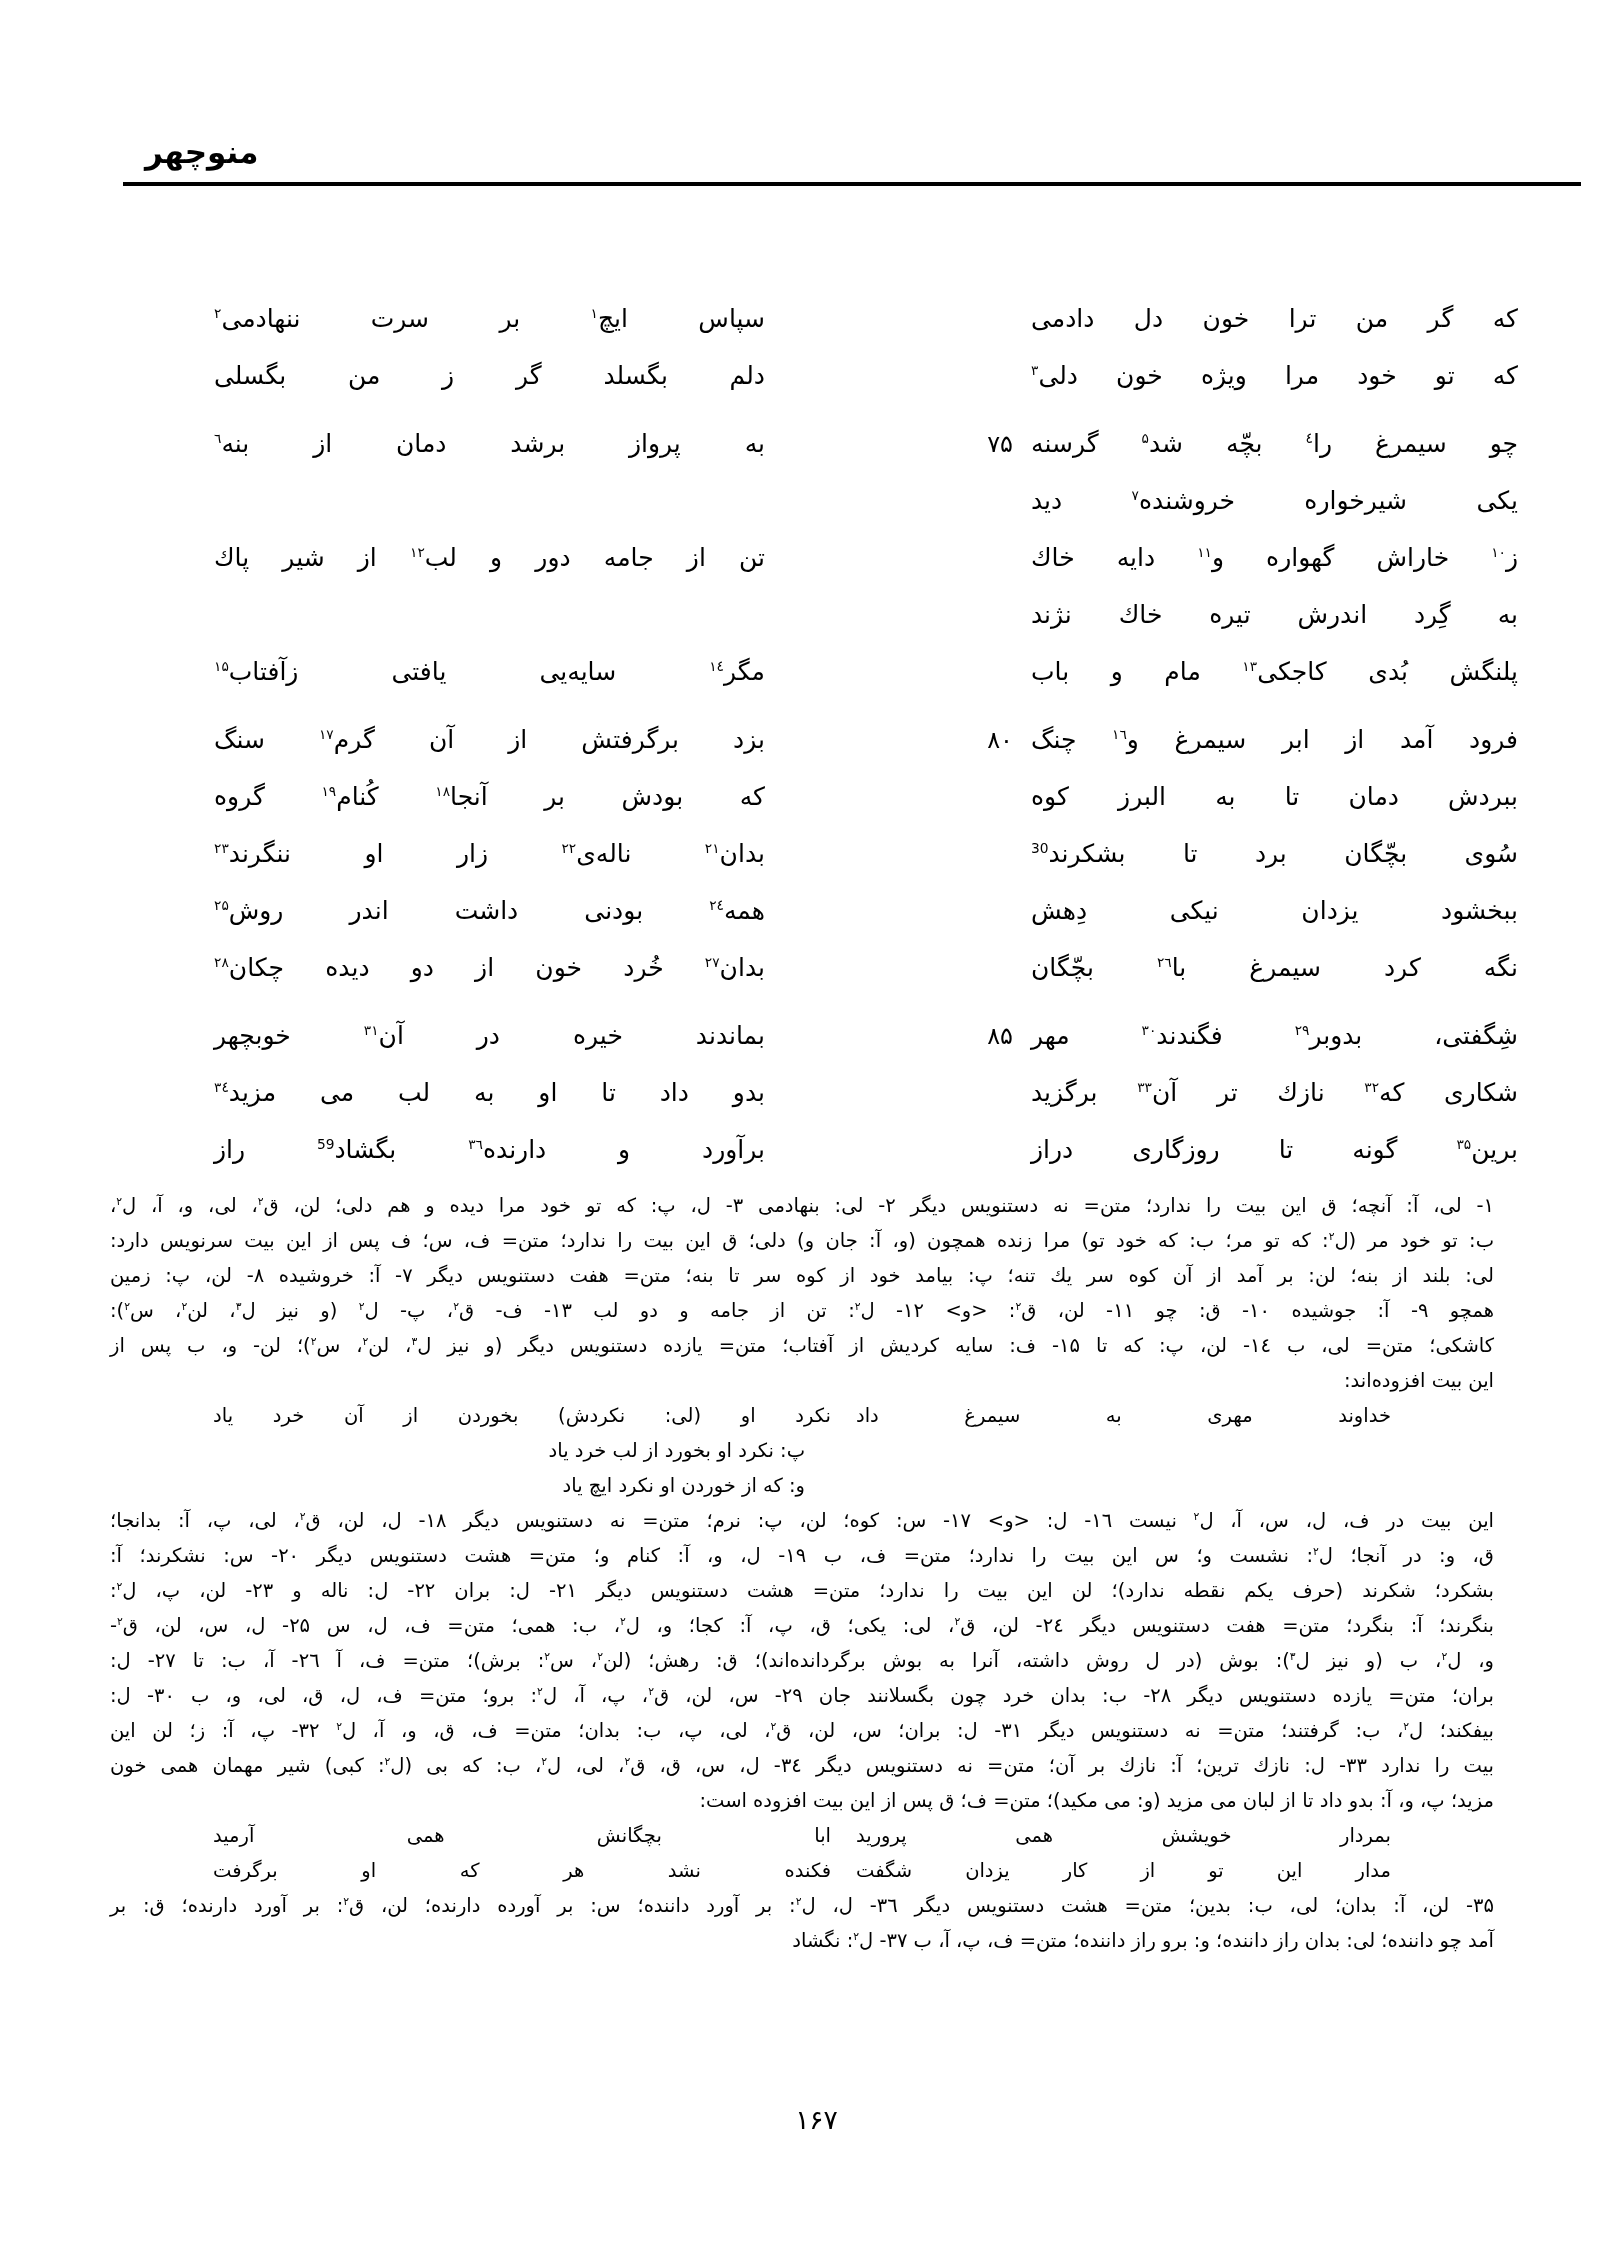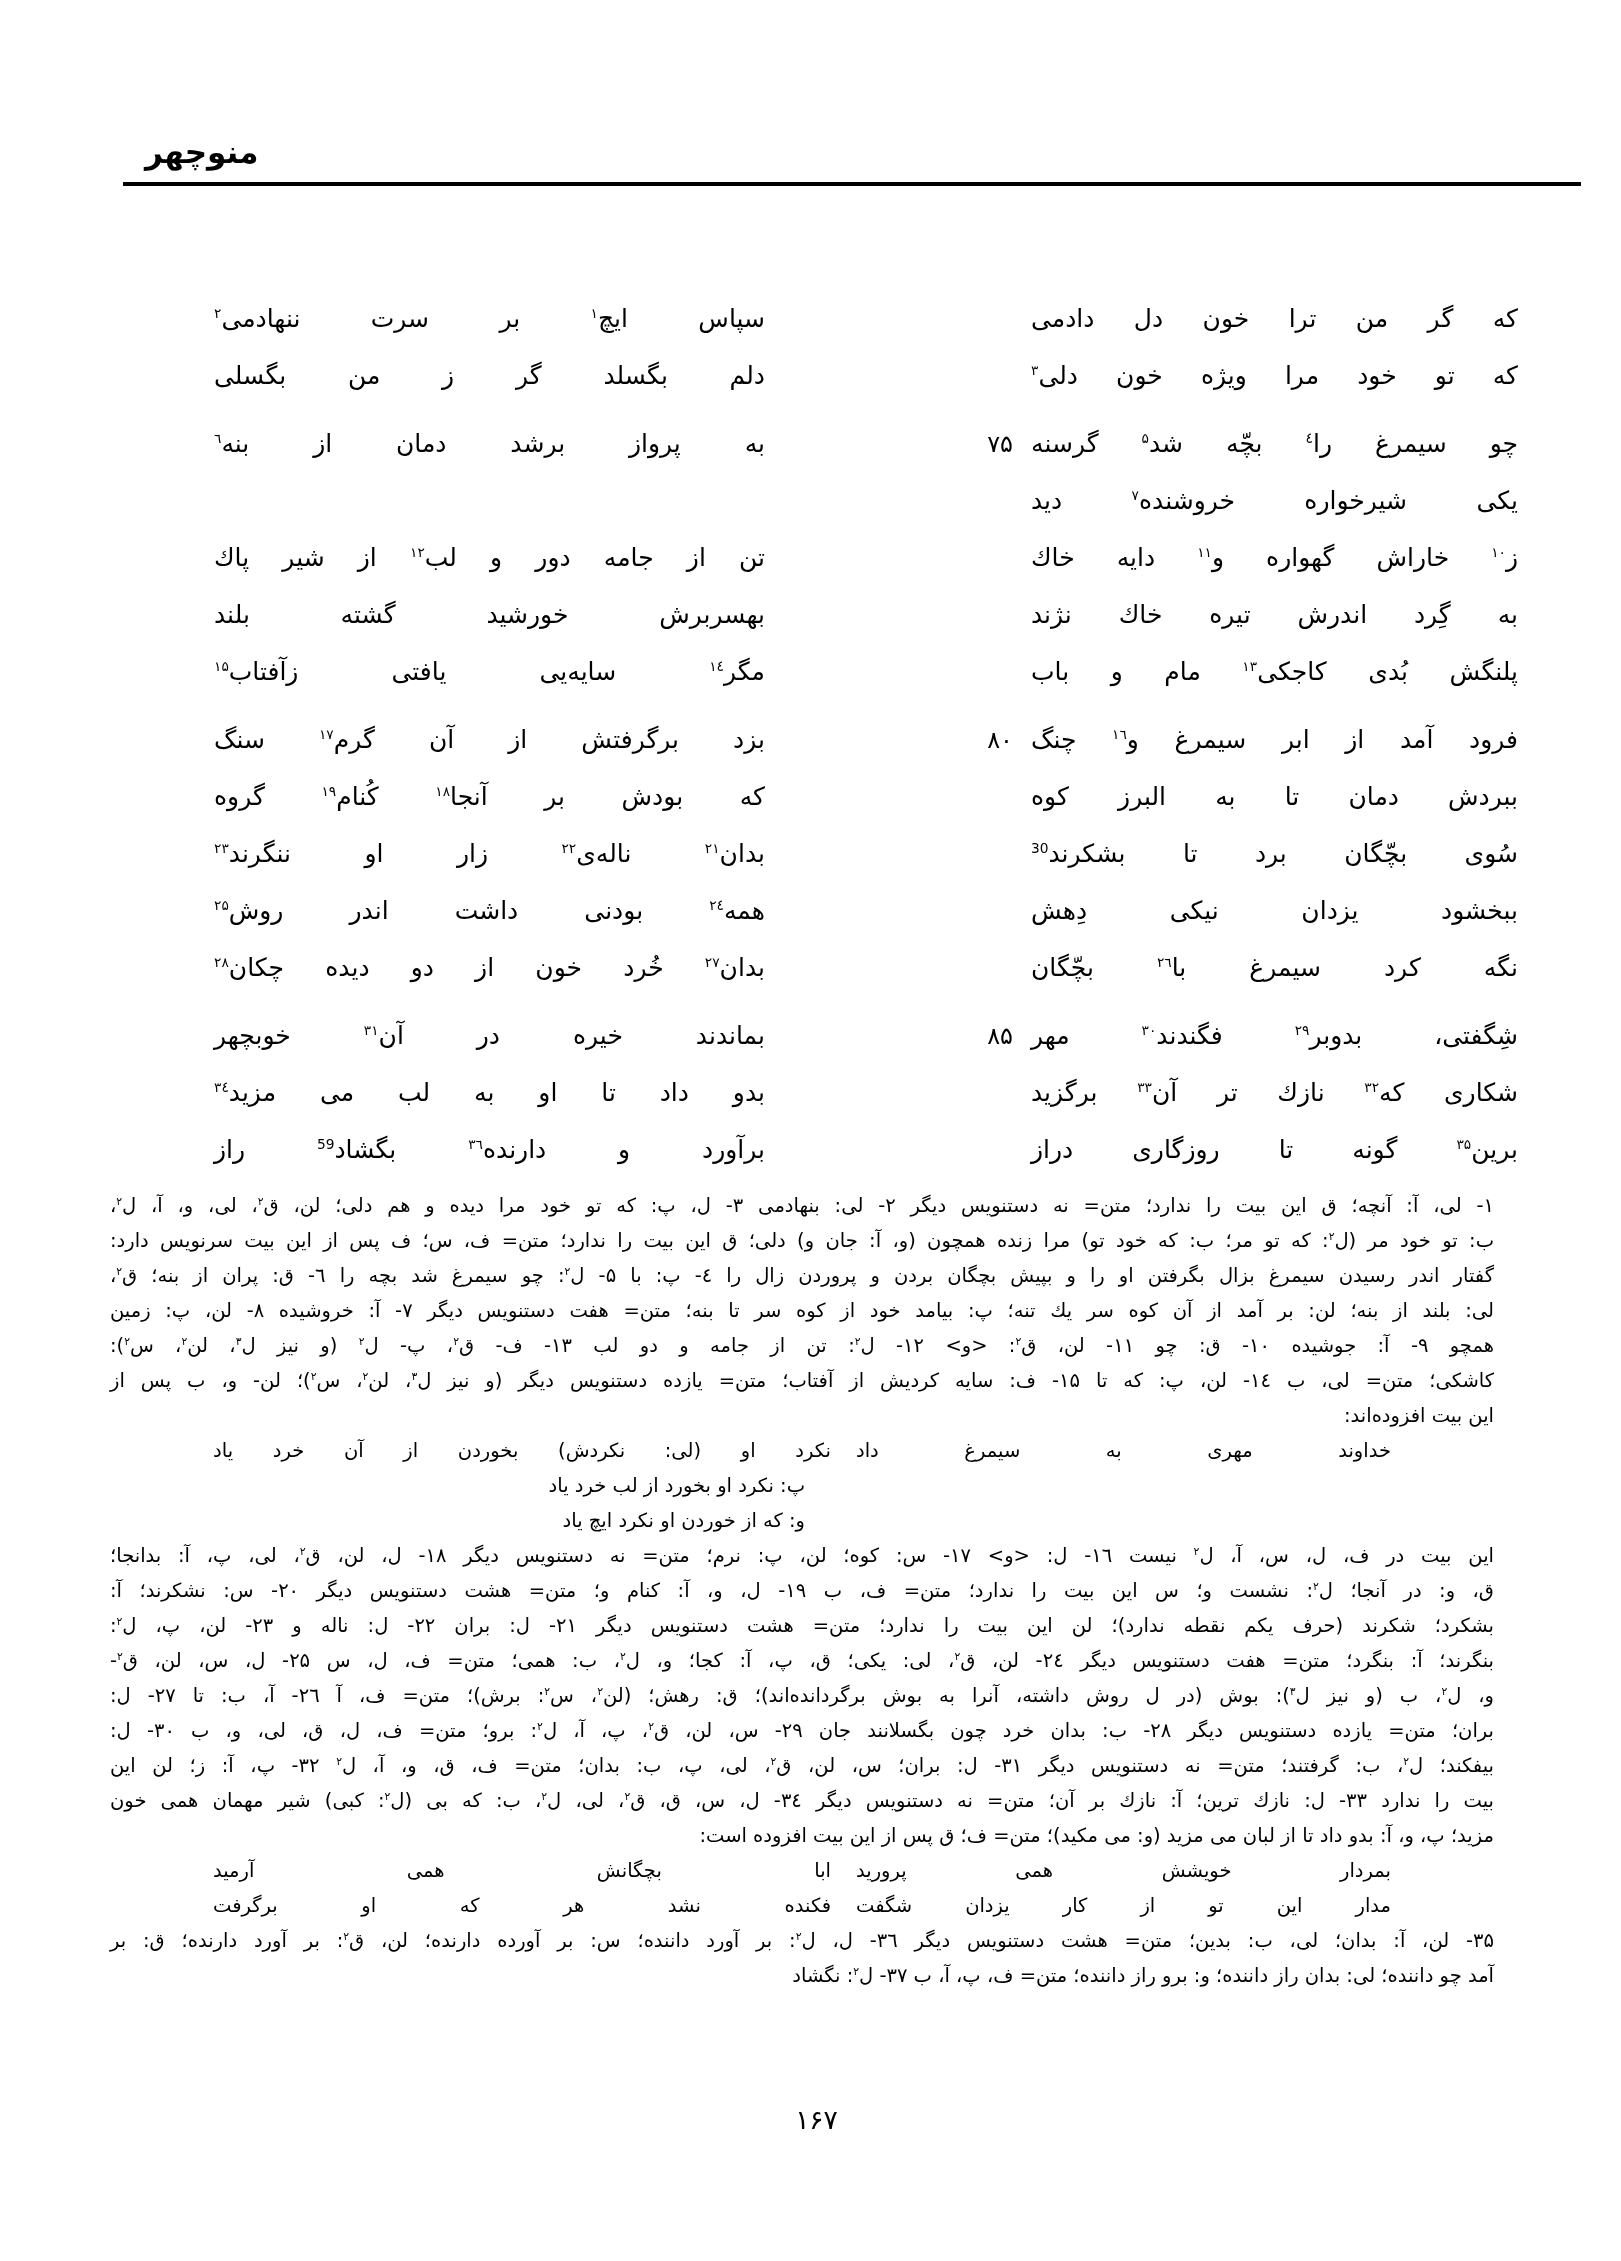--- a/index.html
+++ b/index.html
@@ -69,21 +69,20 @@
         <div class="vrow">
           <div class="hemi hemi-r">ز<sup>۱۰</sup> خاراش گهواره و<sup>۱۱</sup> دایه خاك</div>
           <div class="vnum"></div>
           <div class="vspacer"></div>
           <div class="hemi hemi-l">تن از جامه دور و لب<sup>۱۲</sup> از شیر پاك</div>
         </div>
         <div class="vrow">
           <div class="hemi hemi-r">به گِرد اندرش تیره خاك نژند</div>
           <div class="vnum"></div>
           <div class="vspacer"></div>
-          <div class="hemi hemi-l">بهسربرش خورشید گشته بلند</div>
         </div>
         <div class="vrow">
           <div class="hemi hemi-r">پلنگش بُدی کاجکی<sup>۱۳</sup> مام و باب</div>
           <div class="vnum"></div>
           <div class="vspacer"></div>
           <div class="hemi hemi-l">مگر<sup>۱٤</sup> سایه‌یی یافتی زآفتاب<sup>۱۵</sup></div>
         </div>
       </div>
       <div class="verse-block">
         <div class="vrow">
@@ -134,21 +133,20 @@
           <div class="hemi hemi-r">برین<sup>۳۵</sup> گونه تا روزگاری دراز</div>
           <div class="vnum"></div>
           <div class="vspacer"></div>
           <div class="hemi hemi-l">برآورد و دارنده<sup>۳٦</sup> بگشاد<sup>59</sup> راز</div>
         </div>
       </div>
     </main>
   <section class="apparatus">
       <div class="app-line">۱- لی، آ: آنچه؛ ق این بیت را ندارد؛ متن= نه دستنویس دیگر ۲- لی: بنهادمی ۳- ل، پ: که تو خود مرا دیده و هم دلی؛ لن، ق<sup>۲</sup>، لی، و، آ، ل<sup>۲</sup>،</div>
       <div class="app-line">ب: تو خود مر (ل<sup>۲</sup>: که تو مر؛ ب: که خود تو) مرا زنده همچون (و، آ: جان و) دلی؛ ق این بیت را ندارد؛ متن= ف، س؛ ف پس از این بیت سرنویس دارد:</div>
-      <div class="app-line">گفتار اندر رسیدن سیمرغ بزال بگرفتن او را و بپیش بچگان بردن و پروردن زال را ٤- پ: با ۵- ل<sup>۲</sup>: چو سیمرغ شد بچه را ٦- ق: پران از بنه؛ ق<sup>۲</sup>،</div>
       <div class="app-line">لی: بلند از بنه؛ لن: بر آمد از آن کوه سر یك تنه؛ پ: بیامد خود از کوه سر تا بنه؛ متن= هفت دستنویس دیگر ۷- آ: خروشیده ۸- لن، پ: زمین</div>
       <div class="app-line">همچو ۹- آ: جوشیده ۱۰- ق: چو ۱۱- لن، ق<sup>۲</sup>: &lt;و&gt; ۱۲- ل<sup>۲</sup>: تن از جامه و دو لب ۱۳- ف- ق<sup>۲</sup>، پ- ل<sup>۲</sup> (و نیز ل<sup>۳</sup>، لن<sup>۲</sup>، س<sup>۲</sup>):</div>
       <div class="app-line">کاشکی؛ متن= لی، ب ۱٤- لن، پ: که تا ۱۵- ف: سایه کردیش از آفتاب؛ متن= یازده دستنویس دیگر (و نیز ل<sup>۳</sup>، لن<sup>۲</sup>، س<sup>۲</sup>)؛ لن- و، ب پس از</div>
       <div class="app-line short">این بیت افزوده‌اند:</div>
       <div class="app-verse">
         <span class="av-r">خداوند مهری به سیمرغ داد</span>
         <span class="av-l">نکرد او (لی: نکردش) بخوردن از آن خرد یاد</span>
       </div>
       <div class="app-sub">پ: نکرد او بخورد از لب خرد یاد</div>
       <div class="app-sub">و: که از خوردن او نکرد ایچ یاد</div>

